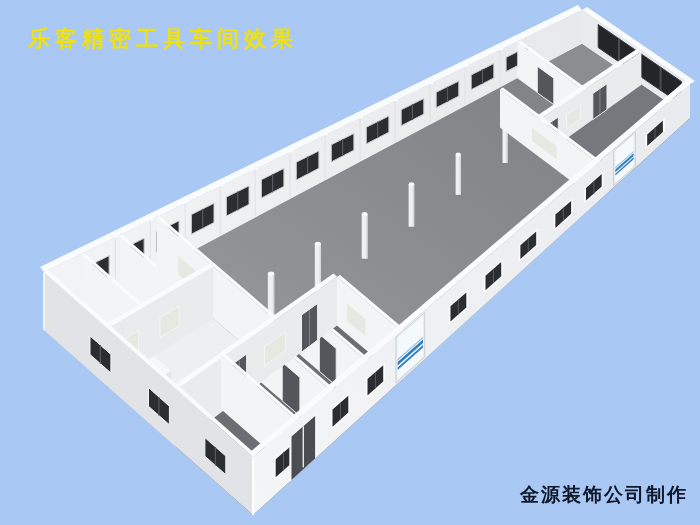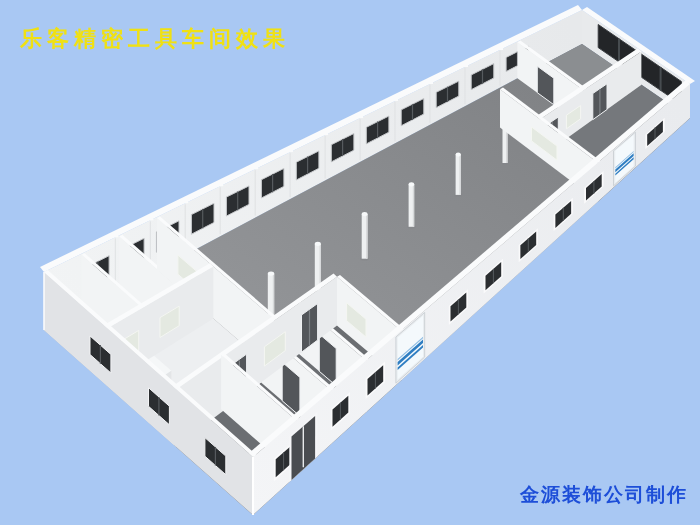--- a/index.html
+++ b/index.html
@@ -4,21 +4,21 @@
 <style>
   html,body{margin:0;padding:0;}
   .canvas{
     position:relative;
     width:700px;height:525px;
     overflow:hidden;
     font-family:"DejaVu Sans",sans-serif;
   }
   .scene-svg{position:absolute;left:0;top:0;width:700px;height:525px;}
   .overlay-title{
-    position:absolute;left:20px;top:24px;
+    position:absolute;left:28px;top:24px;
     font-size:22px;font-weight:bold;letter-spacing:5px;
     white-space:nowrap;
   }
   .overlay-credit{
     position:absolute;right:12px;top:482px;
     font-size:19px;font-weight:bold;letter-spacing:2px;
     white-space:nowrap;
   }
 </style>
 </head>
@@ -222,14 +222,14 @@
       <polygon points="397.6,360.6 423.0,338.2 423.0,336.7 397.6,359.1" fill="#8cbbe2"></polygon>
       <polygon points="613.5,185.9 635.4,166.1 635.4,132.1 613.5,150.8" fill="#e9edf0" stroke="#cdd2d6" stroke-width="1"></polygon>
       <polygon points="615.3,182.8 633.6,166.2 633.6,135.1 615.3,150.8" fill="#f4f9fc"></polygon>
       <polygon points="615.3,172.2 633.6,155.9 633.6,153.3 615.3,169.5" fill="#2f7ec2"></polygon>
       <polygon points="615.3,175.6 633.6,159.2 633.6,157.3 615.3,173.7" fill="#2f7ec2"></polygon>
       <polygon points="615.3,168.4 633.6,152.1 633.6,151.0 615.3,167.2" fill="#8cbbe2"></polygon>
       <polygon points="253.0,457.0 690.0,84.0 686.0,80.0 249.0,453.0" fill="#fafbfc"></polygon>
       <line x1="253.0" y1="515.0" x2="253.0" y2="457.0" stroke="#ffffff" stroke-width="2"></line>
     </svg>
   <div class="overlay-title" style="color: rgb(240, 225, 18);">乐客精密工具车间效果</div>
-  <div class="overlay-credit" style="color: #1d4ed8;">金源装饰公司制作</div>
+  <div class="overlay-credit" style="color: #0f172a;">金源装饰公司制作</div>
 </div>
 
 </body></html>

